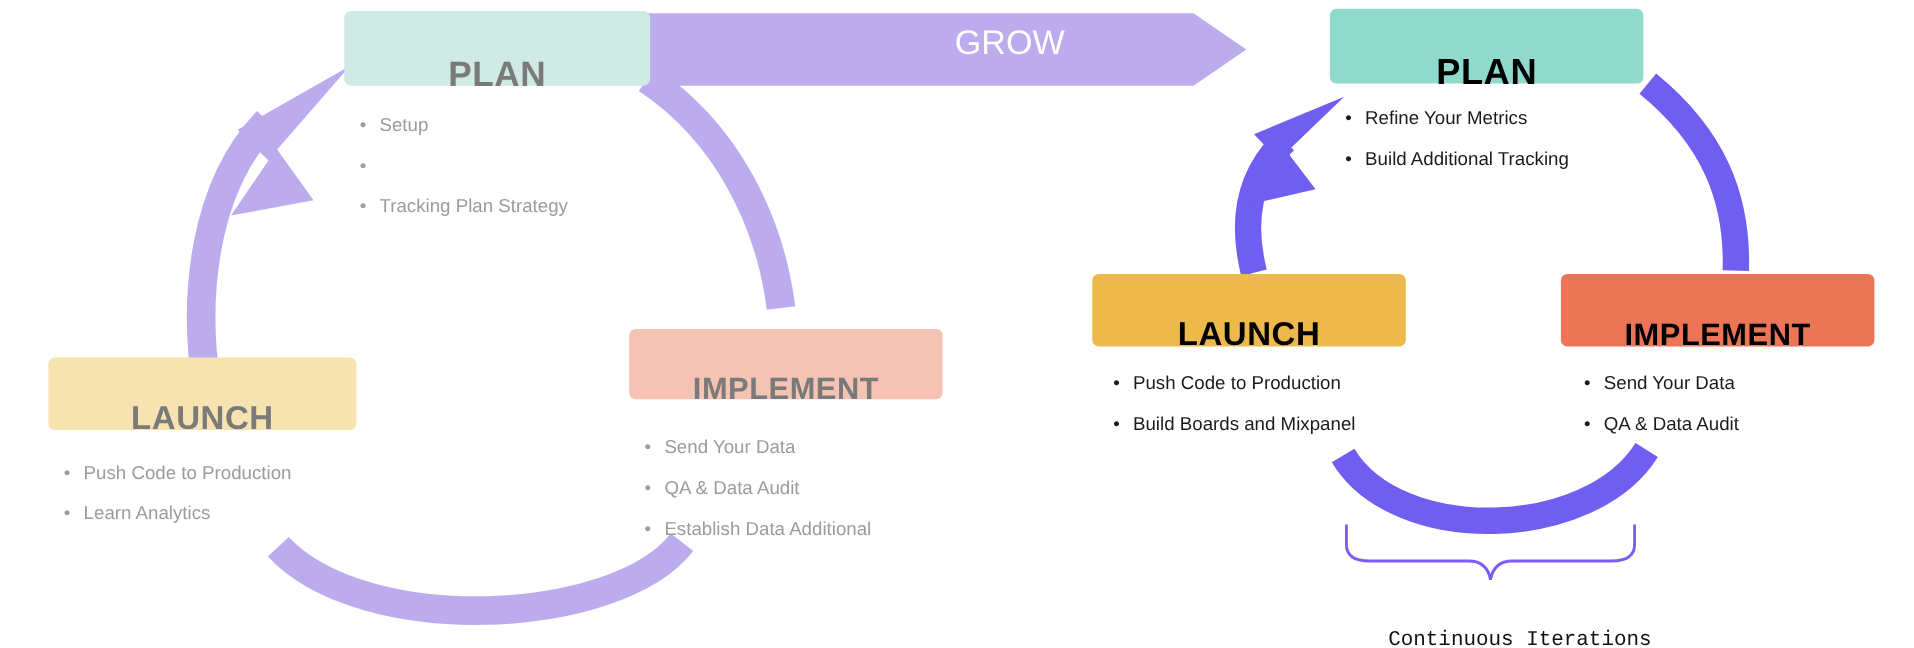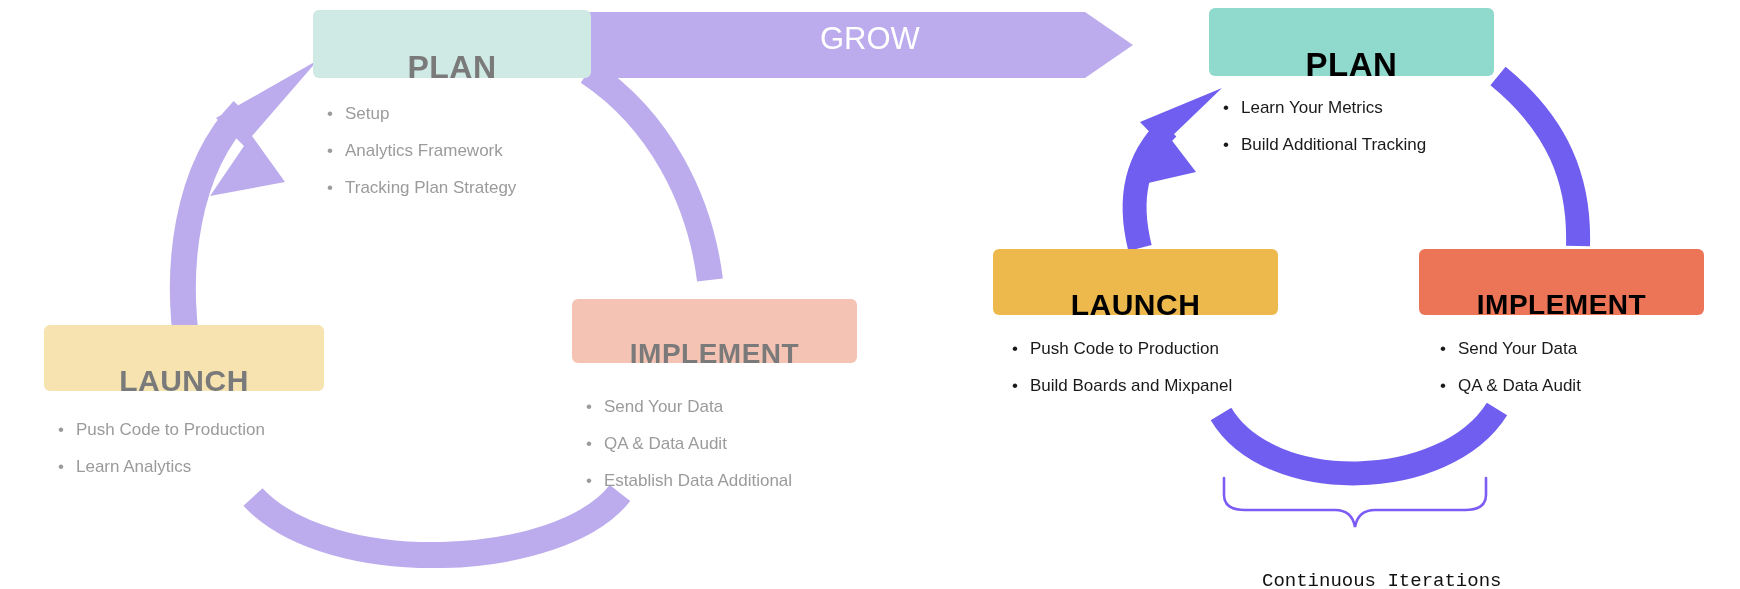--- a/index.html
+++ b/index.html
@@ -109,33 +109,32 @@
     <g>
       <path d="M 1497 409 C 1445 492 1270 496 1221 414" stroke="#6f5ef0" stroke-width="24" fill="none"></path>
     </g>
 
     <g>
       <path d="M 1224 478 L 1224 495 Q 1224 510 1245 510 L 1335 510 Q 1352 510 1355 527
                Q 1358 510 1375 510 L 1465 510 Q 1486 510 1486 495 L 1486 478" stroke="#7c5cf5" stroke-width="2.6" fill="none" stroke-linecap="round"></path>
     </g>
   </svg>
 
-  <div class="grow-label" style="left:820px; top:21px; font-size:31px;">GROW</div>
+  <div class="grow-label" style="left:868px; top:21px; font-size:31px;">GROW</div>
 
   <div class="node-box faded" style="left:313px; top:10px; width:278px; height:68px; background:#cfeae4;">
     <span class="node-title" style="font-size:32px;">PLAN</span>
   </div>
   <ul class="bullet-list faded-text" style="left:327px; top:95px; font-size:17px; line-height:37px;">
     <li>
       <span class="bullet-dot">•</span>
       <span>Setup</span>
     </li>
     <li>
       <span class="bullet-dot">•</span>
-      <span>Analytics Framework</span>
     </li>
     <li>
       <span class="bullet-dot">•</span>
       <span>Tracking Plan Strategy</span>
     </li>
   </ul>
 
   <div class="node-box faded" style="left:572px; top:299px; width:285px; height:64px; background:#f5c3b4;">
     <span class="node-title" style="font-size:28px;">IMPLEMENT</span>
   </div>
@@ -167,21 +166,21 @@
       <span>Learn Analytics</span>
     </li>
   </ul>
 
   <div class="node-box vivid" style="left:1209px; top:8px; width:285px; height:68px; background:#8fd9cd;">
     <span class="node-title" style="font-size:33px;">PLAN</span>
   </div>
   <ul class="bullet-list vivid-text" style="left:1223px; top:89px; font-size:17px; line-height:37px;">
     <li>
       <span class="bullet-dot">•</span>
-      <span>Learn Your Metrics</span>
+      <span>Refine Your Metrics</span>
     </li>
     <li>
       <span class="bullet-dot">•</span>
       <span>Build Additional Tracking</span>
     </li>
   </ul>
 
   <div class="node-box vivid" style="left:1419px; top:249px; width:285px; height:66px; background:#ec7457;">
     <span class="node-title" style="font-size:28px;">IMPLEMENT</span>
   </div>

